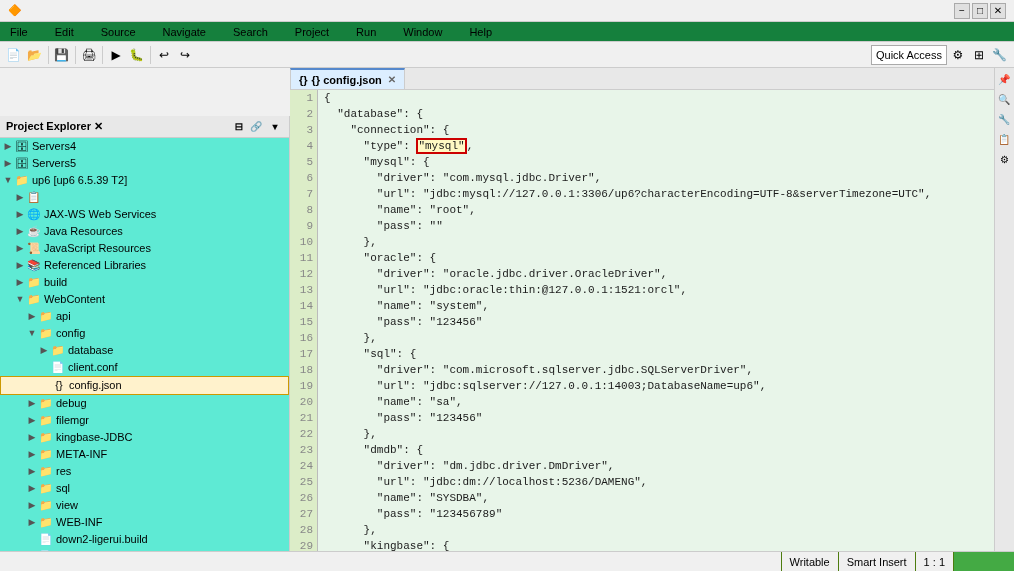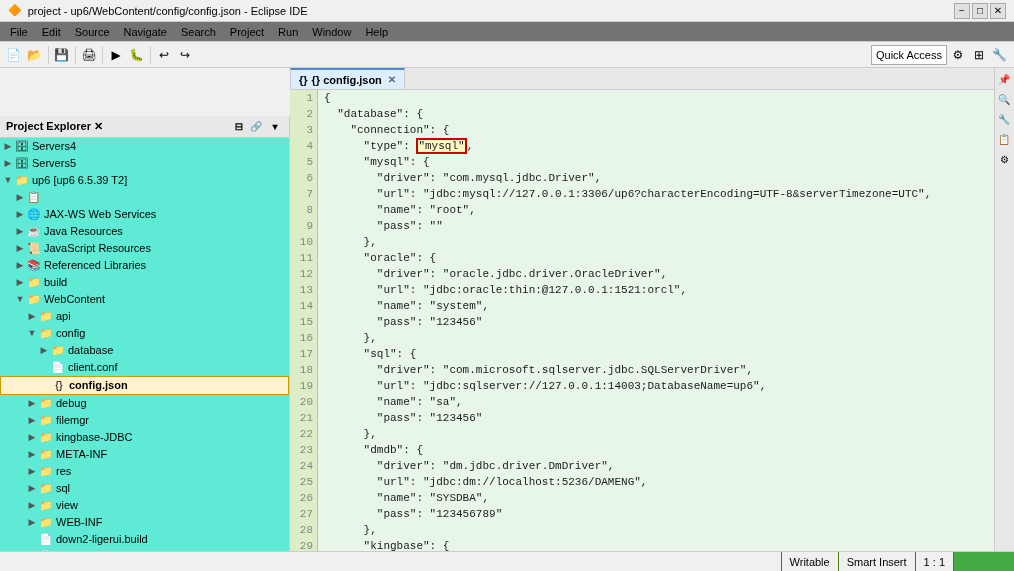--- a/index.html
+++ b/index.html
@@ -30,28 +30,28 @@
       width: 16px; height: 16px;
       background: #e0e0e0;
       border: 1px solid #aaa;
       font-size: 10px;
       display: flex; align-items: center; justify-content: center;
       cursor: pointer;
     }
 
     
     #menu-bar {
-      background: #737373;
+      background: #15803d;
       height: 20px;
       display: flex;
       align-items: center;
       padding: 0 4px;
       border-bottom: 1px solid #ccc;
       font-size: 11px;
-      gap: 2px;
+      gap: 15px;
     }
     .menu-item {
       padding: 1px 6px;
       cursor: pointer;
     }
 
     
     #toolbar {
       background: #f0f0f0;
       height: 26px;
@@ -294,21 +294,20 @@
     }
   </style>
 </head>
 <body>
 
 <div class="whole-layout">
 
   <div id="title-bar">
     <div id="title-bar-left">
       <span>🔶</span>
-      <span>project - up6/WebContent/config/config.json - Eclipse IDE</span>
     </div>
     <div id="title-bar-right">
       <div class="title-btn">−</div>
       <div class="title-btn">□</div>
       <div class="title-btn">✕</div>
     </div>
   </div>
 
   <div id="menu-bar">
       <span class="menu-item">File</span>
@@ -436,21 +435,21 @@
           <div class="tree-item">
             <span style="display: inline-block; width: 36px;"></span>
             <span class="tree-arrow"> </span>
             <span class="tree-icon">📄</span>
             <span>client.conf</span>
           </div>
           <div class="tree-item highlighted" style="background: rgb(255, 242, 204); border: 1px solid rgb(204, 153, 0);">
             <span style="display: inline-block; width: 36px;"></span>
             <span class="tree-arrow"> </span>
             <span class="tree-icon">{}</span>
-            <span style="font-weight: bold;">config.json</span>
+            <span style="font-weight: normal;">config.json</span>
           </div>
           <div class="tree-item">
             <span style="display: inline-block; width: 24px;"></span>
             <span class="tree-arrow">▶</span>
             <span class="tree-icon">📁</span>
             <span>debug</span>
           </div>
           <div class="tree-item">
             <span style="display: inline-block; width: 24px;"></span>
             <span class="tree-arrow">▶</span>

